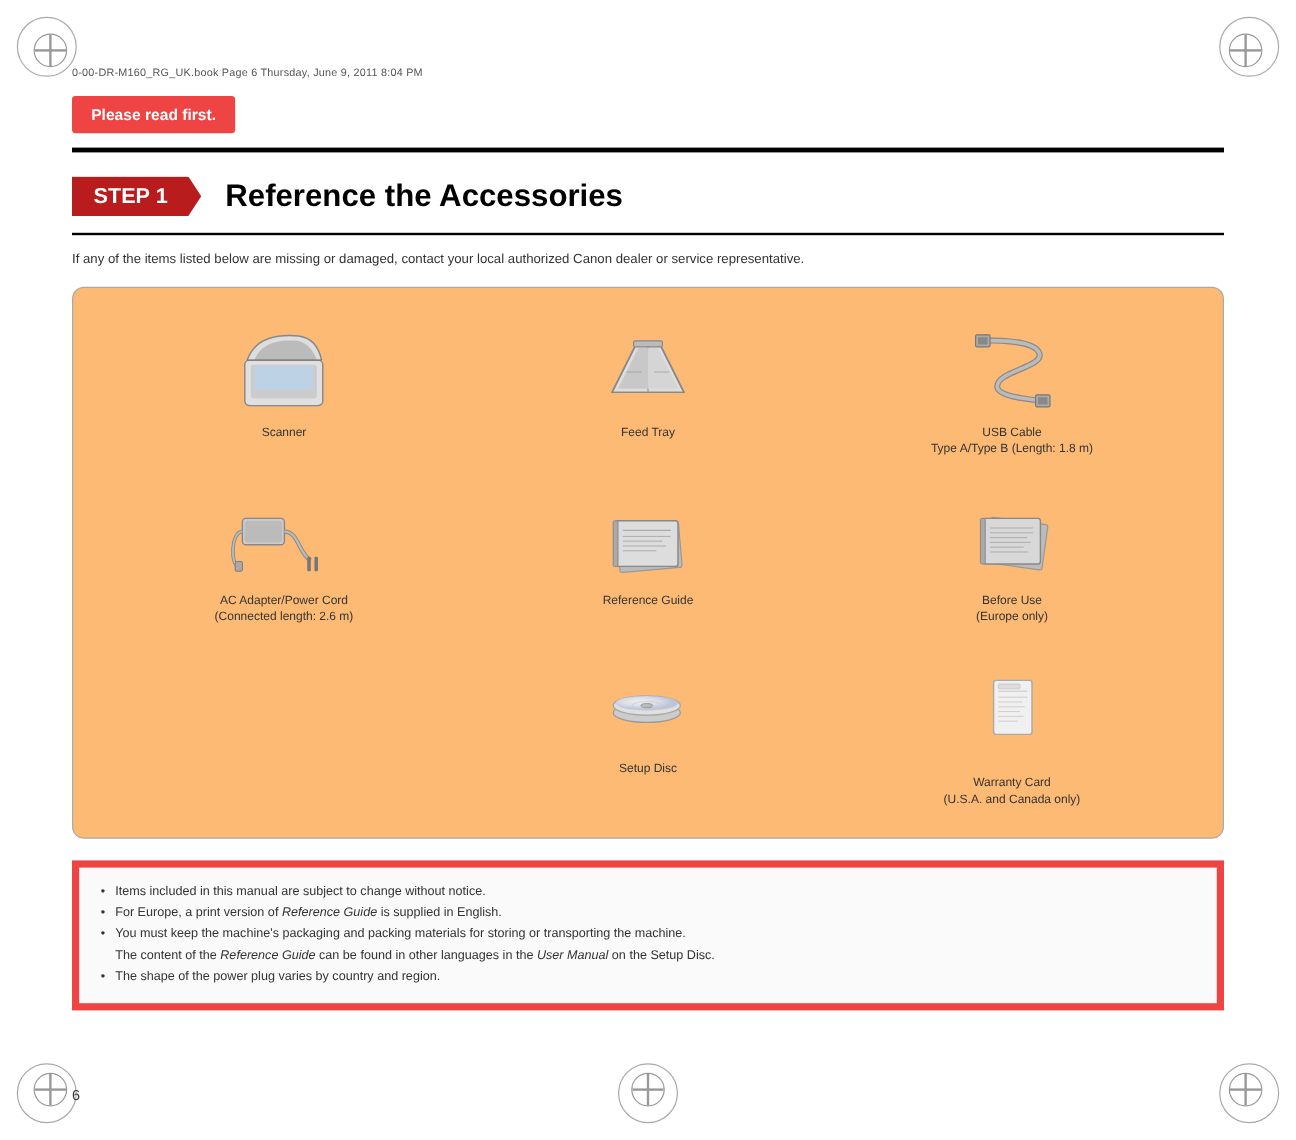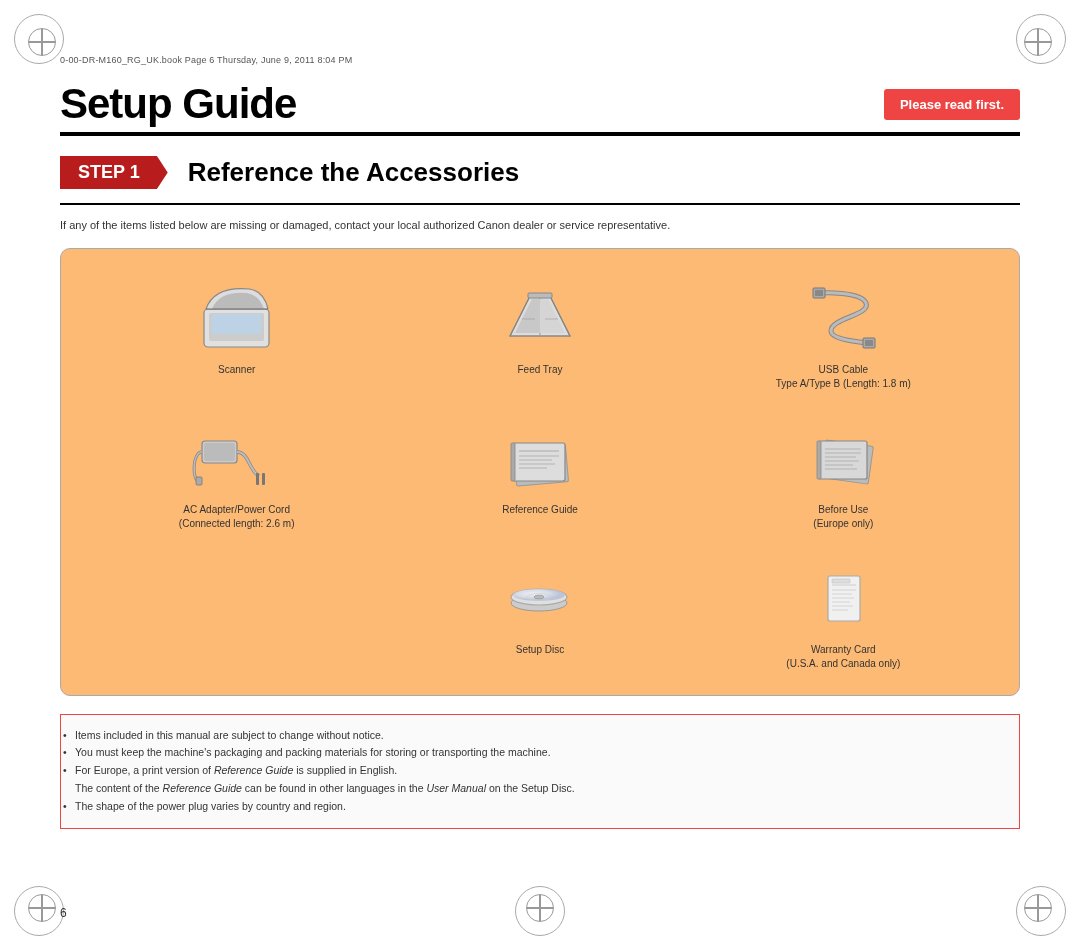--- a/index.html
+++ b/index.html
@@ -190,23 +190,23 @@
       text-align: center;
     }
 
     
     svg {
       overflow: visible;
     }
 
     
     .notes-box {
-      border: 1px solid #ef4444;
+      border: 6px solid #ef4444;
       background: #fafafa;
-      padding: 12px 0;
+      padding: 12px 16px;
       font-size: 10.5px;
       color: #333;
       line-height: 1.7;
     }
     .notes-box p {
       position: relative;
       padding-left: 14px;
     }
     .notes-box p::before {
       content: '•';
@@ -248,21 +248,20 @@
 <div class="reg-mark-inner reg-outer-bm"></div>
 <div class="reg-mark reg-bm"></div>
 
 <div class="top-bar">
   <span class="top-bar-text">0-00-DR-M160_RG_UK.book  Page 6  Thursday, June 9, 2011  8:04 PM</span>
 </div>
 
 <div class="main">
 
   <div class="title-row">
-    <div class="setup-guide-title">Setup Guide</div>
     <div class="please-read-box">Please read first.</div>
   </div>
   <div class="title-underline"></div>
 
   <div class="step-header">
     <div class="step-badge">STEP 1</div>
     <div class="step-title">Reference the Accessories</div>
   </div>
   <div class="step-header-line"></div>
 
@@ -410,21 +409,21 @@
                 <stop offset="0%" stop-color="#f0f0f0"></stop>
                 <stop offset="60%" stop-color="#d8dde8"></stop>
                 <stop offset="100%" stop-color="#bcc5d8"></stop>
               </radialGradient>
             </defs>
           </svg>
         </div>
         <div class="accessory-label">Setup Disc</div>
       </div>
 
-      <div class="accessory-item" style="grid-column:3; grid-row:3;">
+      <div class="accessory-item" style="grid-column:3; grid-row:3;gap:12px;">
         <div class="accessory-icon">
           <svg width="70" height="72" viewBox="0 0 70 72">
 
             <rect x="20" y="15" width="32" height="45" rx="2" fill="#f0f0f0" stroke="#aaa" stroke-width="1.2"></rect>
 
             <line x1="24" y1="24" x2="48" y2="24" stroke="#ccc" stroke-width="1"></line>
             <line x1="24" y1="29" x2="48" y2="29" stroke="#ccc" stroke-width="0.8"></line>
             <line x1="24" y1="33" x2="44" y2="33" stroke="#ccc" stroke-width="0.8"></line>
             <line x1="24" y1="37" x2="46" y2="37" stroke="#ccc" stroke-width="0.8"></line>
             <line x1="24" y1="41" x2="42" y2="41" stroke="#ccc" stroke-width="0.8"></line>
@@ -435,21 +434,21 @@
           </svg>
         </div>
         <div class="accessory-label">Warranty Card<br>(U.S.A. and Canada only)</div>
       </div>
 
     </div>
   </div>
 
   <div class="notes-box">
     <p>Items included in this manual are subject to change without notice.</p>
+    <p>For Europe, a print version of <em>Reference Guide</em> is supplied in English.</p>
     <p>You must keep the machine's packaging and packing materials for storing or transporting the machine.</p>
-    <p>For Europe, a print version of <em>Reference Guide</em> is supplied in English.</p>
     <p class="no-bullet">The content of the <em>Reference Guide</em> can be found in other languages in the <em>User Manual</em> on the Setup Disc.</p>
     <p>The shape of the power plug varies by country and region.</p>
   </div>
 
 </div>
 
 <div class="page-number">6</div>
 
 </body></html>

